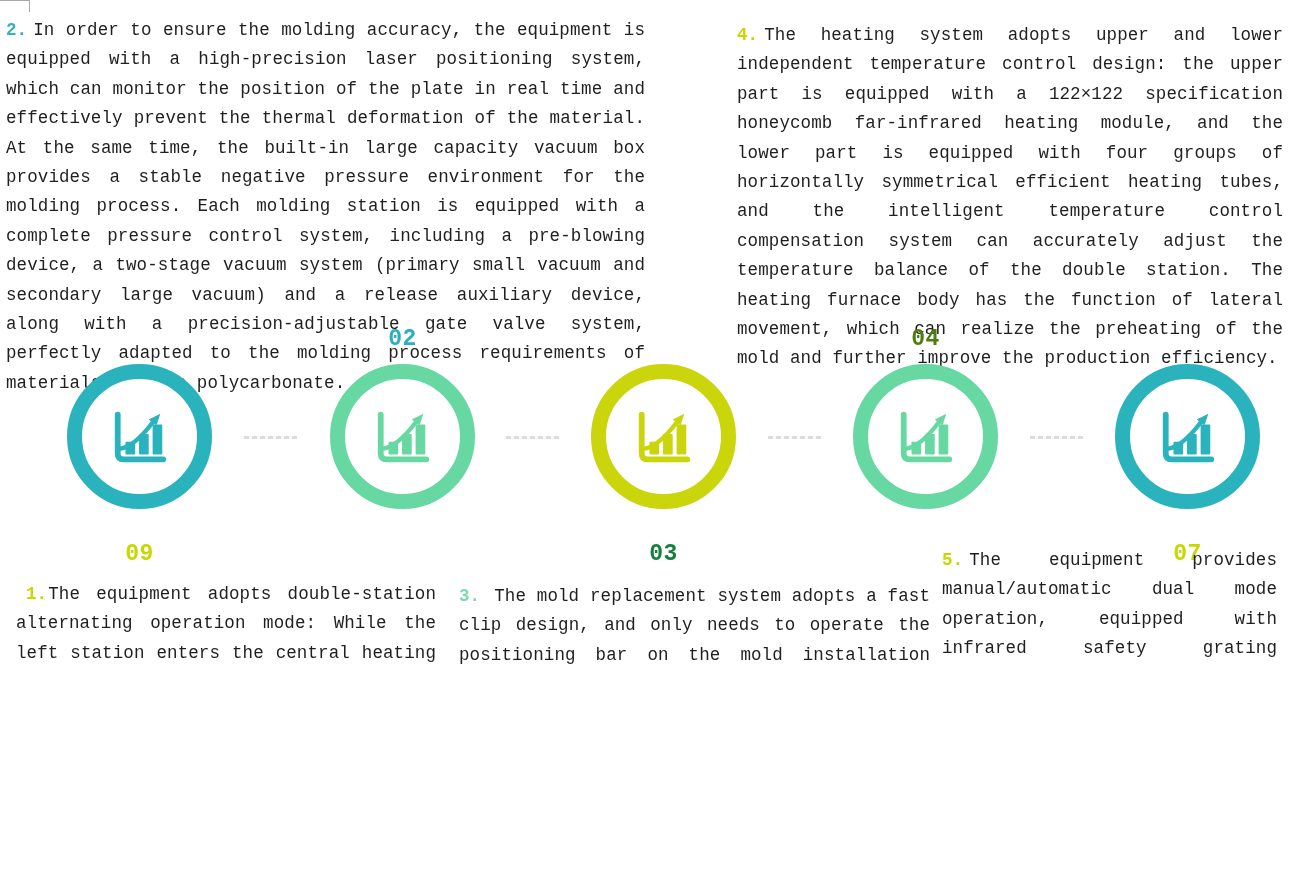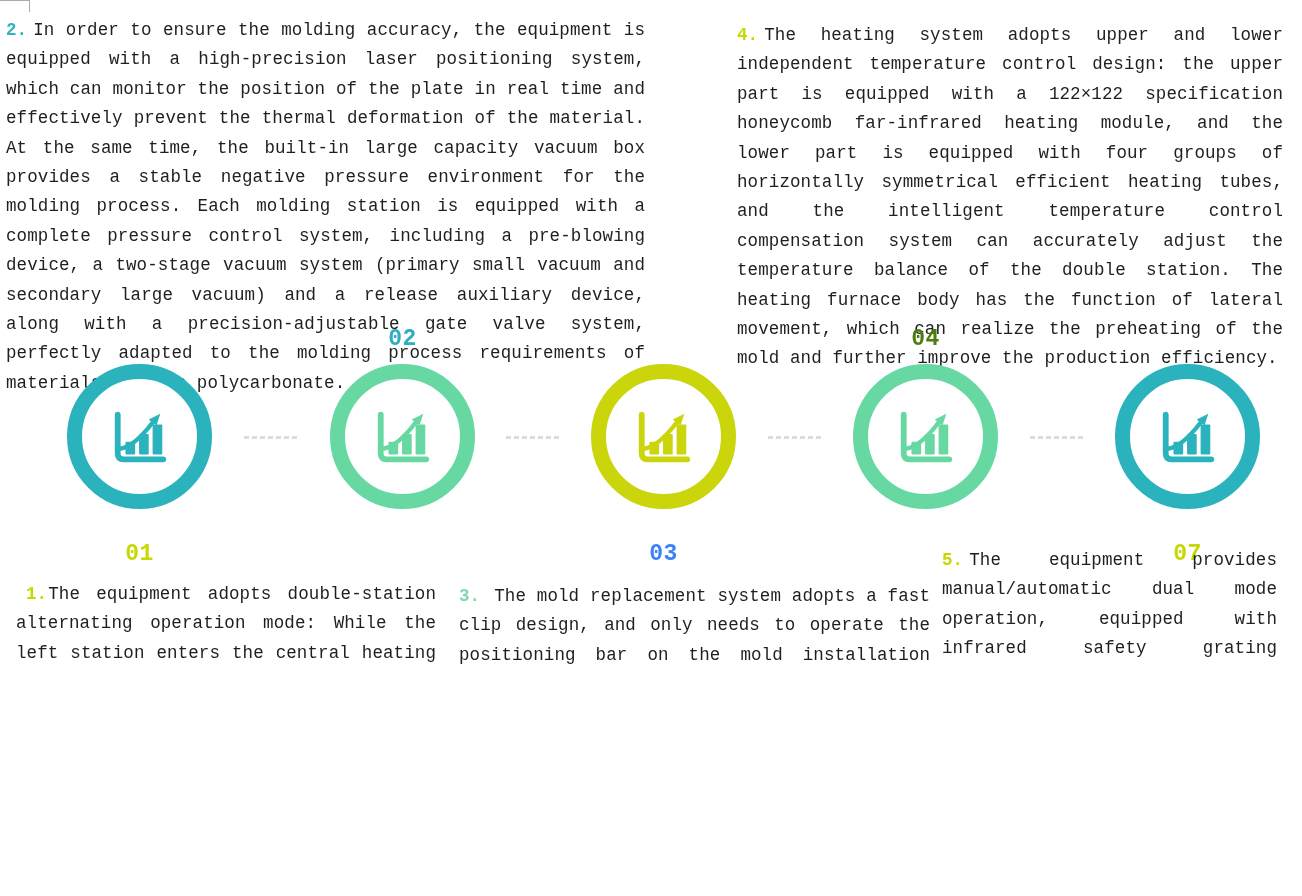--- a/index.html
+++ b/index.html
@@ -85,21 +85,21 @@
   <div class="frame-edge-mark"></div>
 
   <section class="para para-p2">
     <span class="num" style="color: rgb(47, 181, 191);">2.</span><span>In order to ensure the molding accuracy, the equipment is equipped with a high-precision laser positioning system, which can monitor the position of the plate in real time and effectively prevent the thermal deformation of the material.  At the same time, the built-in large capacity vacuum box provides a stable negative pressure environment for the molding process.  Each molding station is equipped with a complete pressure control system, including a pre-blowing device, a two-stage vacuum system (primary small vacuum and secondary large vacuum) and a release auxiliary device, along with a precision-adjustable gate valve system, perfectly adapted to the molding process requirements of materials such as polycarbonate.</span>
   </section>
 
   <section class="para para-p4">
     <span class="num" style="color: rgb(198, 216, 0);">4.</span><span>The heating system adopts upper and lower independent temperature control design: the upper part is equipped with a 122×122 specification honeycomb far-infrared heating module, and the lower part is equipped with four groups of horizontally symmetrical efficient heating tubes, and the intelligent temperature control compensation system can accurately adjust the temperature balance of the double station.  The heating furnace body has the function of lateral movement, which can realize the preheating of the mold and further improve the production efficiency.</span>
   </section>
 
-  <div class="step-label" style="left: 67px; top: 541px; color: rgb(198, 216, 0);">01</div>
+  <div class="step-label" style="left: 67px; top: 541px; color: rgb(198, 216, 0);">09</div>
   <div class="ring" style="left: 67px; top: 364px; border-color: rgb(43, 179, 189); color: rgb(43, 179, 189);">
     <svg class="icon-svg" viewBox="0 0 64 64" width="62" height="62">
       <path d="M9,9 L9,49 Q9,55 15,55 L56,55" fill="none" stroke="currentColor" stroke-width="6" stroke-linecap="round"></path>
       <rect x="17" y="37" width="10" height="13" rx="1" fill="currentColor"></rect>
       <rect x="31" y="29" width="10" height="21" rx="1" fill="currentColor"></rect>
       <rect x="45" y="19" width="10" height="31" rx="1" fill="currentColor"></rect>
       <path d="M12,44 C22,42 33,33 45,17" fill="none" stroke="currentColor" stroke-width="4.5" stroke-linecap="round"></path>
       <polygon points="53,8 49,20 41,14" fill="currentColor"></polygon>
     </svg>
   </div>
@@ -113,21 +113,21 @@
       <rect x="17" y="37" width="10" height="13" rx="1" fill="currentColor"></rect>
       <rect x="31" y="29" width="10" height="21" rx="1" fill="currentColor"></rect>
       <rect x="45" y="19" width="10" height="31" rx="1" fill="currentColor"></rect>
       <path d="M12,44 C22,42 33,33 45,17" fill="none" stroke="currentColor" stroke-width="4.5" stroke-linecap="round"></path>
       <polygon points="53,8 49,20 41,14" fill="currentColor"></polygon>
     </svg>
   </div>
 
   <div class="connector" style="left:506px; top:436px;"></div>
 
-  <div class="step-label" style="left: 591px; top: 541px; color: #3b82f6;">03</div>
+  <div class="step-label" style="left: 591px; top: 541px; color: #15803d;">03</div>
   <div class="ring" style="left: 591px; top: 364px; border-color: rgb(203, 213, 12); color: rgb(203, 213, 12);">
     <svg class="icon-svg" viewBox="0 0 64 64" width="62" height="62">
       <path d="M9,9 L9,49 Q9,55 15,55 L56,55" fill="none" stroke="currentColor" stroke-width="6" stroke-linecap="round"></path>
       <rect x="17" y="37" width="10" height="13" rx="1" fill="currentColor"></rect>
       <rect x="31" y="29" width="10" height="21" rx="1" fill="currentColor"></rect>
       <rect x="45" y="19" width="10" height="31" rx="1" fill="currentColor"></rect>
       <path d="M12,44 C22,42 33,33 45,17" fill="none" stroke="currentColor" stroke-width="4.5" stroke-linecap="round"></path>
       <polygon points="53,8 49,20 41,14" fill="currentColor"></polygon>
     </svg>
   </div>

